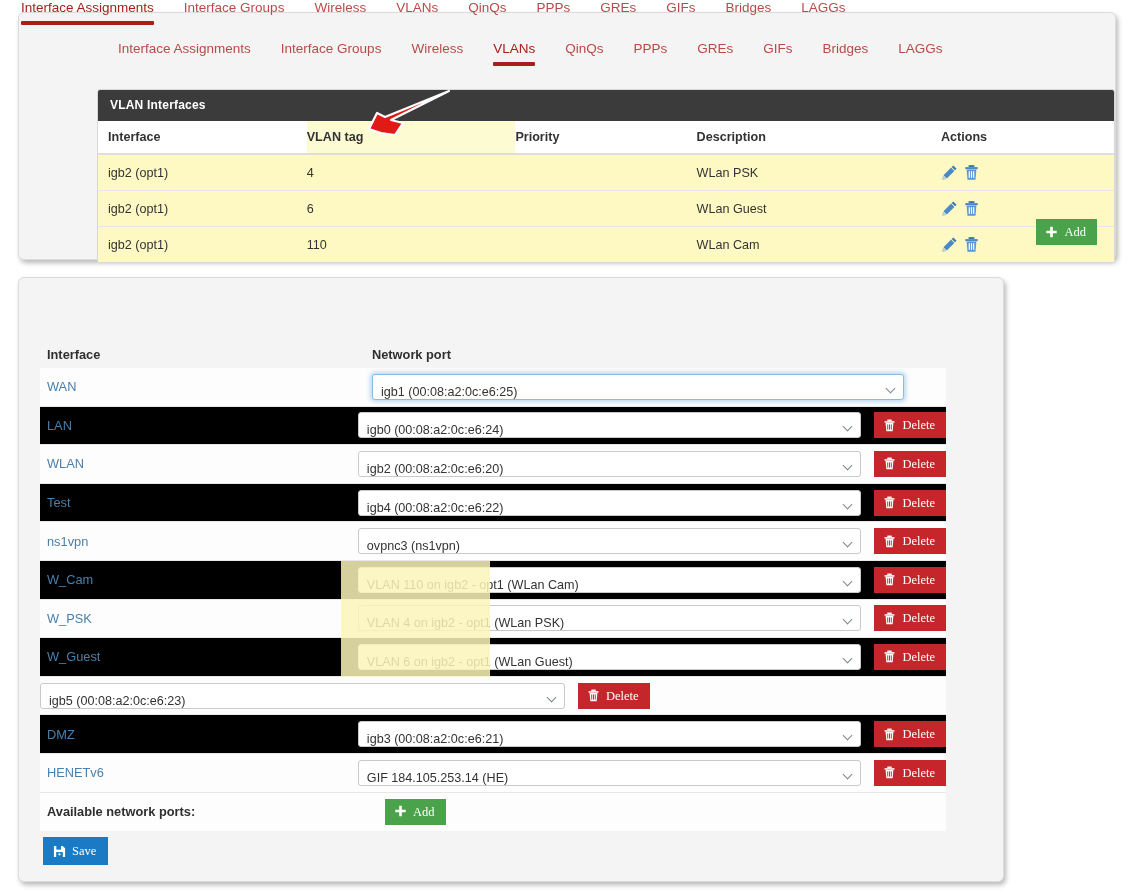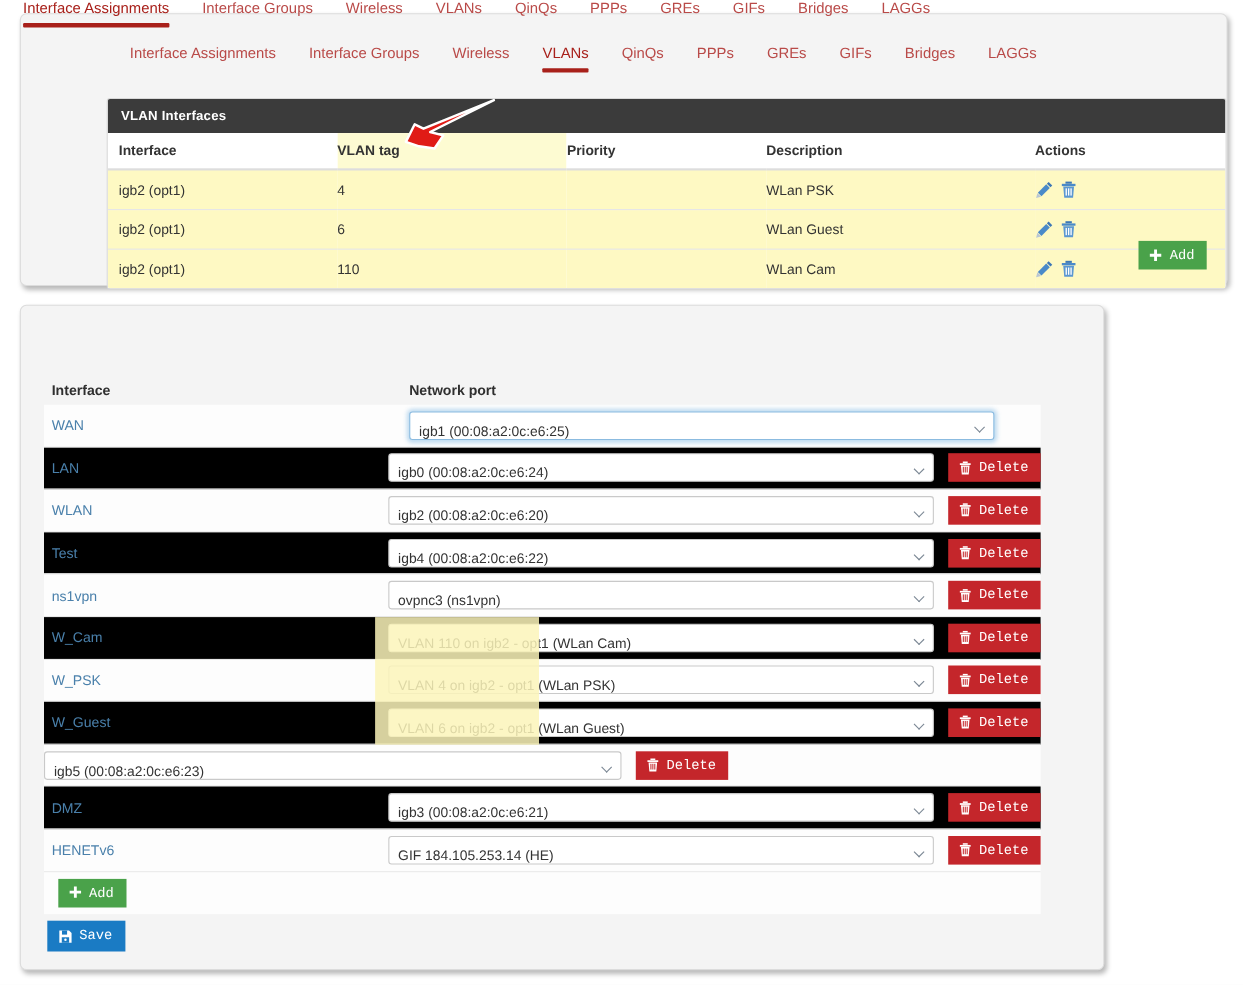--- a/index.html
+++ b/index.html
@@ -95,21 +95,21 @@
 
   
   .btn {
     display: inline-flex;
     align-items: center;
     gap: 6px;
     border: none;
     border-radius: 0;
     color: #ffffff;
     font-size: 12.5px;
-    font-family: Liberation Mono, monospace;
+    font-family: Liberation Serif, serif;
     padding: 6px 11px 6px 9px;
     cursor: pointer;
     line-height: 14px;
     white-space: nowrap;
   }
   .btn-green { background: #4aa24a; }
   .btn-red   { background: #c4262b; }
   .btn-blue  { background: #1a7bc4; }
   #vlan-add { position: absolute; right: 18px; bottom: 14px; }
 
@@ -534,20 +534,21 @@
               <path d="M2.8 4.4h8.4l-0.8 8.9H3.6z" fill="#ffffff"></path>
               <rect x="4.6" y="5.8" width="1" height="5.6" fill="#c4262b"></rect>
               <rect x="6.5" y="5.8" width="1" height="5.6" fill="#c4262b"></rect>
               <rect x="8.4" y="5.8" width="1" height="5.6" fill="#c4262b"></rect>
             </svg>
           </span>
           <span>Delete</span>
         </button>
       </div>
       <div class="row" style="border-bottom: none; background: rgb(253, 253, 253);">
+        <div class="row-label static">Available network ports:</div>
         <button class="btn btn-green row-btn">
           <span>
             <svg width="13" height="13" viewBox="0 0 13 13">
               <path d="M5.2 0.8h2.6v3.9h3.9v2.6H7.8v3.9H5.2V7.3H1.3V4.7h3.9z" fill="#ffffff"></path>
             </svg>
           </span>
           <span>Add</span>
         </button>
       </div>
     </div>

